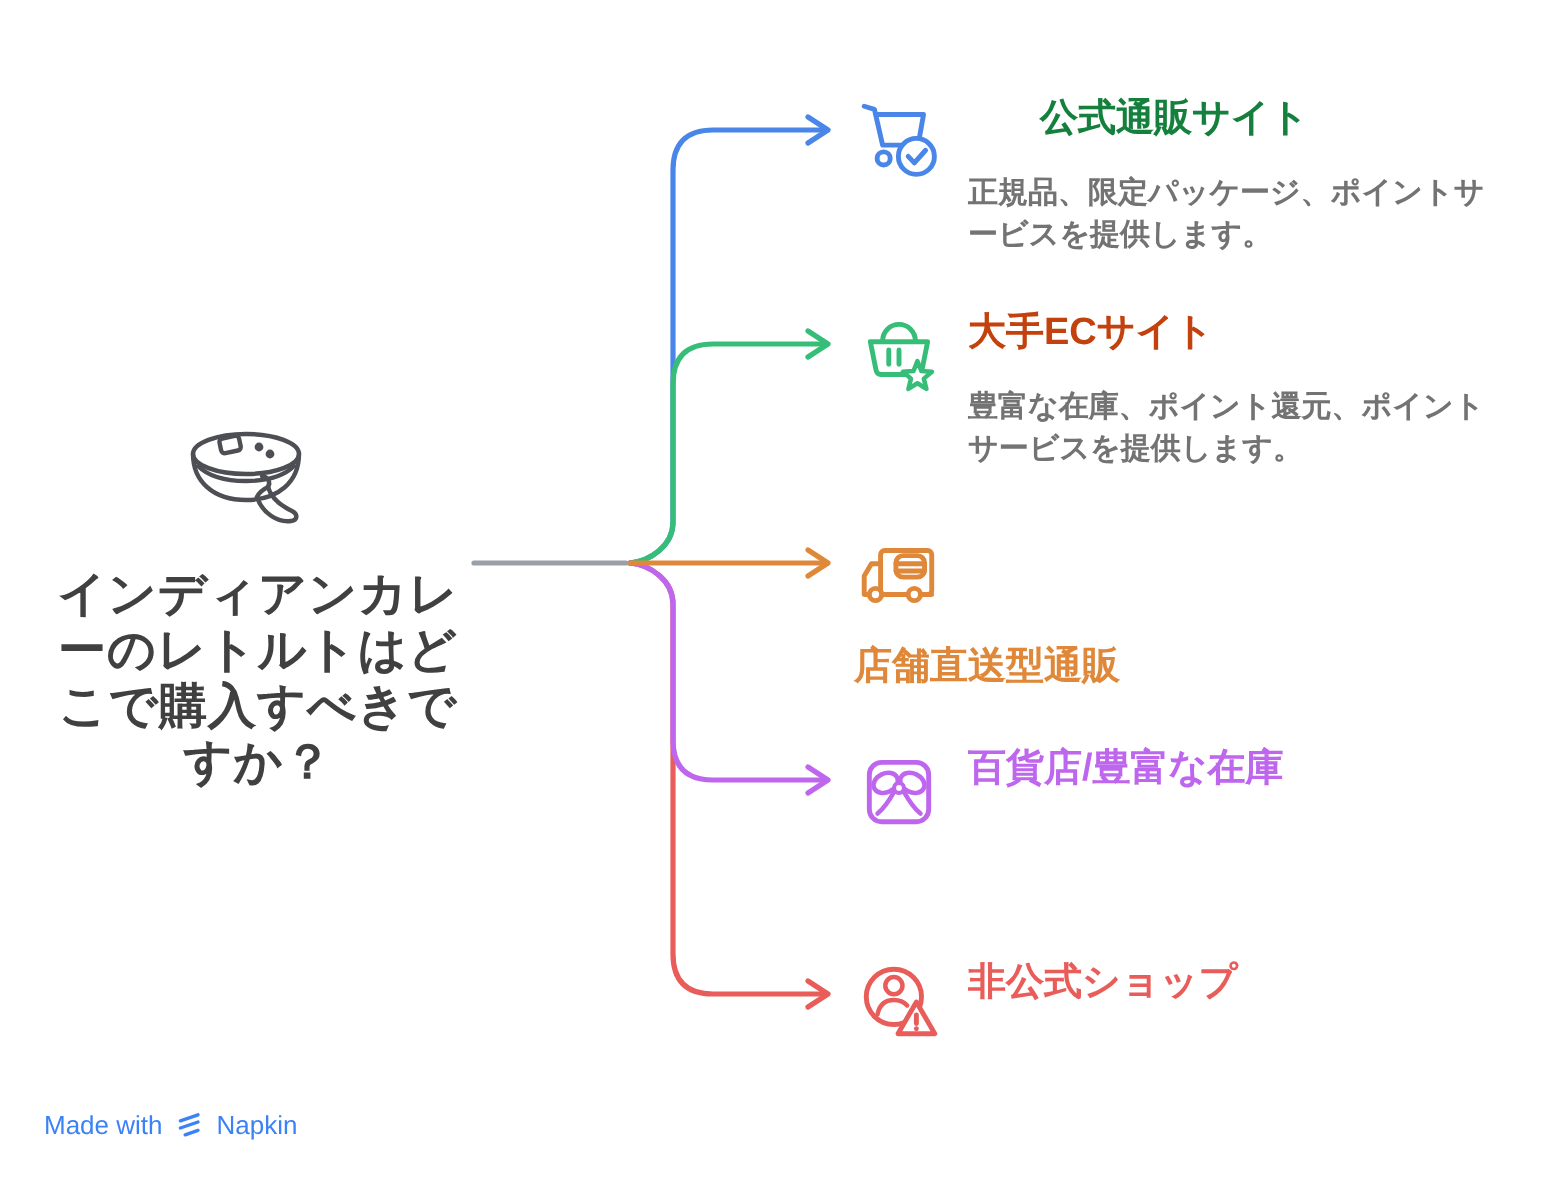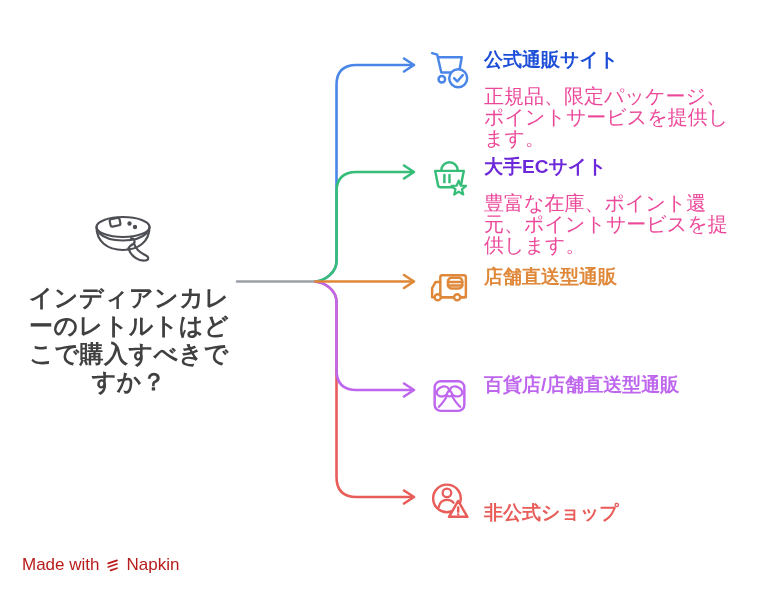--- a/index.html
+++ b/index.html
@@ -10,26 +10,26 @@
   .root-title{
     position:absolute;left:21px;top:284px;width:216px;text-align:center;
     font-size:24px;font-weight:700;color:#404040;line-height:28px;letter-spacing:.5px;
   }
   .bowl-icon{position:absolute;left:90px;top:202px;color:#4d4f54;}
   .connector-svg{position:absolute;left:225px;top:35px;}
   .branch{position:absolute;left:427px;display:flex;gap:12px;}
   .branch-icon{flex:0 0 45px;width:45px;height:45px;}
   .branch-text{width:268px;}
   .branch-title{margin:2px 0 0 0;font-size:19px;font-weight:700;line-height:22px;}
-  .branch-desc{margin:15px 0 0 0;font-size:20px;line-height:21px;color:#ec4899;width:262px;}
-  .branch-1{top:47px;}  .branch-2{top:154px;}  .branch-3{top:264px;}
-  .branch-4{top:372px;} .branch-5{top:479px;align-items:flex-end;}
+  .branch-desc{margin:15px 0 0 0;font-size:15px;line-height:21px;color:#737373;width:262px;font-weight:bold;}
+  .branch-1{top:47px;}  .branch-2{top:154px;}  .branch-3{top:264px;flex-direction:column;}
+  .branch-4{top:372px;} .branch-5{top:479px;}
   .footer{
     position:absolute;left:22px;top:555px;display:flex;align-items:center;gap:6px;
-    font-size:17px;color:#b91c1c;
+    font-size:13px;color:#3b82f6;
   }
 </style>
 </head>
 <body>
 
 <div class="frame">
 
   <div class="bowl-icon">
     <svg width="70" height="68" viewBox="0 0 70 68" fill="none" stroke="currentColor" stroke-width="2.2" stroke-linecap="round" stroke-linejoin="round">
       <ellipse cx="33" cy="25" rx="26.5" ry="10"></ellipse>
@@ -74,37 +74,37 @@
     <div class="branch-icon" style="color: rgb(74, 134, 232);">
       <svg width="45" height="45" viewBox="0 0 44 44" fill="none" stroke="currentColor" stroke-width="2.4" stroke-linecap="round" stroke-linejoin="round">
         <path d="M5,6 l5,1.5 L14,25 h18"></path>
         <path d="M11,10 h23 l-2.5,14"></path>
         <circle cx="14.5" cy="31.5" r="3.2"></circle>
         <circle cx="30.5" cy="30.5" r="8.8" fill="#ffffff"></circle>
         <path d="M26.5,30.5 l3,3.2 l5.5,-6.2"></path>
       </svg>
     </div>
     <div class="branch-text">
-      <h3 class="branch-title" style="color: #1d4ed8;">公式通販サイト</h3>
+      <h3 class="branch-title" style="color: #15803d; margin-left: 36px;">公式通販サイト</h3>
       <p class="branch-desc">正規品、限定パッケージ、ポイントサービスを提供します。</p>
     </div>
   </div>
 
   <div class="branch branch-2">
     <div class="branch-icon" style="color: rgb(54, 189, 120);">
       <svg width="45" height="45" viewBox="0 0 44 44" fill="none" stroke="currentColor" stroke-width="2.4" stroke-linecap="round" stroke-linejoin="round">
         <path d="M14,16 a8,8 0 0 1 16,0"></path>
         <path d="M8,16.5 H36 L33.2,30.5 Q32.8,32.5 30.8,32.5 H13.2 Q11.2,32.5 10.8,30.5 Z"></path>
         <path d="M17,20.5 v7"></path>
         <path d="M22,20.5 v7"></path>
         <path d="M31,26 L32.94,30.83 L38.13,31.18 L34.14,34.52 L35.41,39.57 L31,36.8 L26.59,39.57 L27.86,34.52 L23.87,31.18 L29.06,30.83 Z" fill="#ffffff" stroke-width="2.2"></path>
       </svg>
     </div>
     <div class="branch-text">
-      <h3 class="branch-title" style="color: #6d28d9;">大手ECサイト</h3>
+      <h3 class="branch-title" style="color: #c2410c;">大手ECサイト</h3>
       <p class="branch-desc">豊富な在庫、ポイント還元、ポイントサービスを提供します。</p>
     </div>
   </div>
 
   <div class="branch branch-3">
     <div class="branch-icon" style="color: rgb(224, 136, 58);">
       <svg width="45" height="45" viewBox="0 0 44 44" fill="none" stroke="currentColor" stroke-width="2.4" stroke-linecap="round" stroke-linejoin="round">
         <rect x="13" y="11" width="25" height="21.5" rx="2"></rect>
         <rect x="20.5" y="13.5" width="14" height="10.5" rx="3.5"></rect>
         <path d="M20.5,17.5 h14"></path>
@@ -124,21 +124,21 @@
       <svg width="45" height="45" viewBox="0 0 44 44" fill="none" stroke="currentColor" stroke-width="2.4" stroke-linecap="round" stroke-linejoin="round">
         <rect x="7.5" y="9" width="29" height="29" rx="6"></rect>
         <ellipse cx="15.5" cy="19" rx="6.2" ry="4.6" transform="rotate(-25 15.5 19)" stroke-width="2.2"></ellipse>
         <ellipse cx="28.5" cy="19" rx="6.2" ry="4.6" transform="rotate(25 28.5 19)" stroke-width="2.2"></ellipse>
         <circle cx="22" cy="21.5" r="2.4" fill="#ffffff" stroke-width="2"></circle>
         <path d="M19.5,23.5 C17,28 14.5,31.5 11.5,34" stroke-width="2.2"></path>
         <path d="M24.5,23.5 C27,28 29.5,31.5 32.5,34" stroke-width="2.2"></path>
       </svg>
     </div>
     <div class="branch-text">
-      <h3 class="branch-title" style="color: rgb(191, 102, 238);">百貨店/店舗直送型通販</h3>
+      <h3 class="branch-title" style="color: rgb(191, 102, 238);">百貨店/豊富な在庫</h3>
     </div>
   </div>
 
   <div class="branch branch-5">
     <div class="branch-icon" style="color: rgb(232, 93, 89);">
       <svg width="45" height="45" viewBox="0 0 44 44" fill="none" stroke="currentColor" stroke-width="2.4" stroke-linecap="round" stroke-linejoin="round">
         <circle cx="19.5" cy="19" r="13.5"></circle>
         <circle cx="19.5" cy="13.5" r="4.2" stroke-width="2.2"></circle>
         <path d="M11.5,27.5 C12.5,22.5 15.5,20.5 19.5,20.5 C22.5,20.5 24.5,21.5 26,23.2" stroke-width="2.2"></path>
         <path d="M30.5,21.5 L39.5,37 H21.5 Z" fill="#ffffff"></path>

